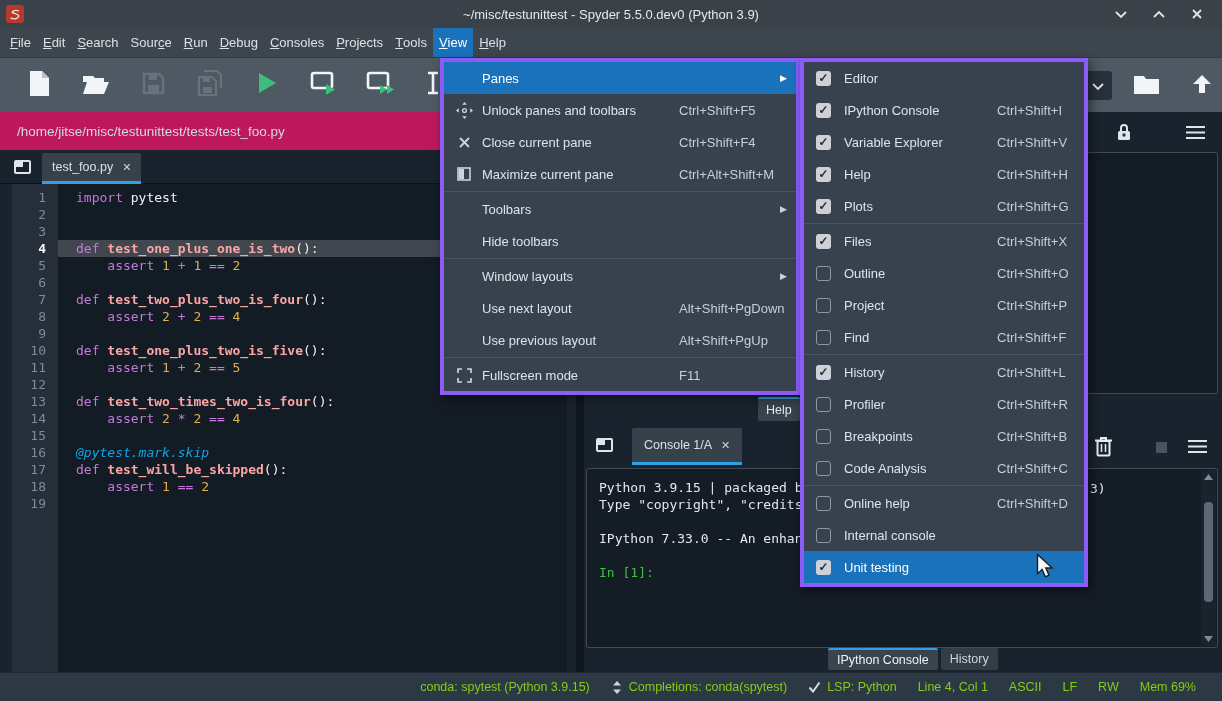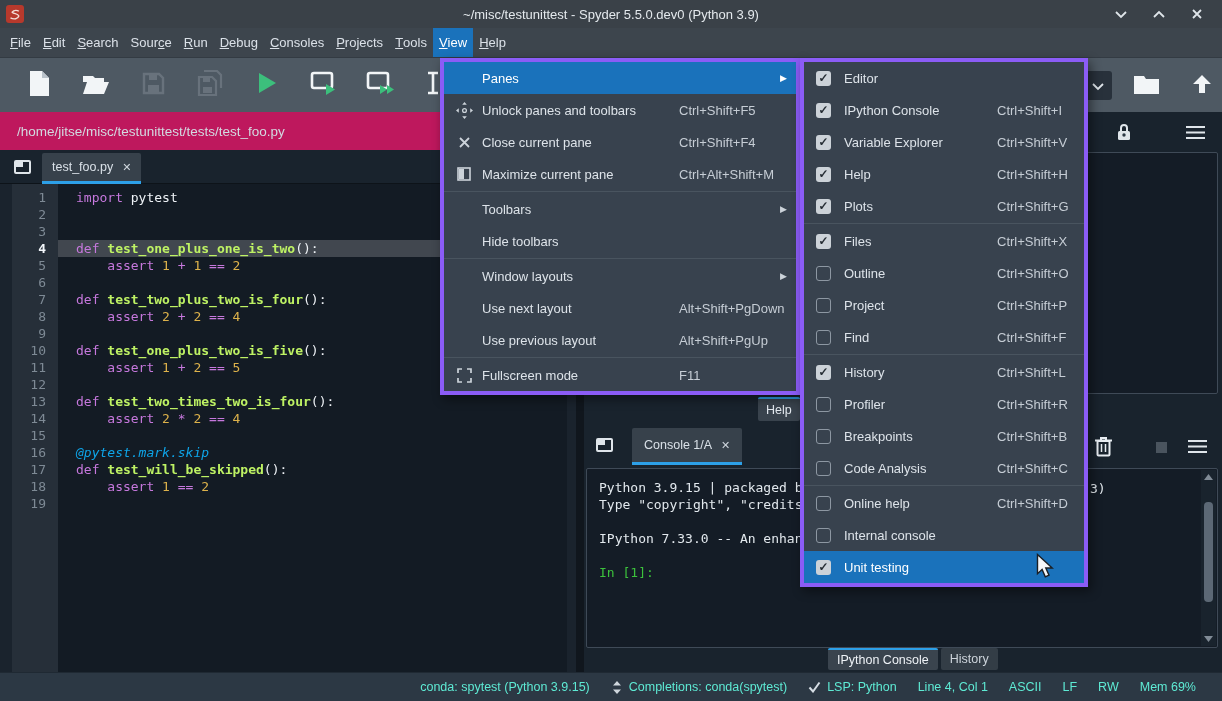--- a/index.html
+++ b/index.html
@@ -45,21 +45,21 @@
     font-family:"DejaVu Sans Mono", monospace; font-size:13px; line-height:17px; }
   .flagstrip { position:absolute; left:0; top:0; width:12px; height:100%; background:#1a232d; }
   .gutter-bg { position:absolute; left:12px; top:0; width:46px; height:100%; background:#262f39; }
   .scrollstrip { position:absolute; right:0; top:0; width:9px; height:100%; background:#1a232d; }
   .rows { position:absolute; left:0; top:5px; right:9px; }
   .row { display:flex; height:17px; }
   .ln { width:58px; padding-right:12px; text-align:right; color:#7e8a95; flex:none; }
   .ln.cur { color:#f2f6fa; font-weight:bold; }
   .codew { flex:1; padding-left:18px; white-space:pre; }
   .row.hl .codew { background:#41474f; }
-  .kw{color:#c678dd} .fn{color:#bef264;font-weight:bold} .num{color:#ddb24b}
+  .kw{color:#c678dd} .fn{color:#fca5a5;font-weight:bold} .num{color:#ddb24b}
   .op{color:#c678dd} .pl{color:#eef2f6} .dec{color:#0ea5e9;font-style:italic}
   
   .right-col { position:absolute; left:584px; top:112px; right:0; bottom:29px; background:#19232d; }
   .hp-header { position:absolute; top:0; left:0; right:0; height:40px; }
   .icon-abs { position:absolute; display:flex; align-items:center; justify-content:center; }
   .hp-content { position:absolute; top:40px; left:2px; right:4px; height:242px;
     background:#141c26; border:1px solid #3f4a57; border-radius:2px; }
   .hp-tabrow { position:absolute; top:282px; left:0; right:0; height:30px; }
   .btab { position:absolute; top:3px; height:24px; padding:0 8px; background:#39434d;
     border-top:2px solid #2da0e8; border-radius:2px; color:#e2e8ee; font-size:12.5px;
@@ -80,21 +80,21 @@
   .cs-scroll .arr { position:absolute; left:0; width:15px; height:14px; display:flex; align-items:center; justify-content:center; }
   .cs-scroll .thumb { position:absolute; left:3px; width:9px; top:32px; height:100px;
     background:#5c6875; border-radius:4px; }
   .cs-tabs { position:absolute; top:536px; left:244px; height:24px; display:flex; gap:3px; }
   .ctab { height:22px; padding:0 9px; font-size:12.5px; display:flex; align-items:center;
     background:#333d46; color:#cdd4db; border-radius:2px; }
   .ctab.active { background:#3a444e; border-top:2px solid #2da0e8; color:#eef2f6; }
   
   .statusbar { position:absolute; bottom:0; left:0; right:0; height:29px; background:#2c3844;
     border-top:1px solid #1f2933; display:flex; align-items:center; justify-content:flex-end;
-    gap:21px; padding-right:26px; font-size:12.5px; color:#5eead4; }
+    gap:21px; padding-right:26px; font-size:12.5px; color:#84cc16; }
   .sb-item { display:flex; align-items:center; gap:6px; }
   
   .menu { position:absolute; background:#38424e; border:4px solid #8b5cf6;
     box-shadow:3px 4px 10px rgba(0,0,0,.45); z-index:50; font-size:13px; color:#dde3e9; }
   .view-menu { left:440px; top:58px; width:360px; }
   .panes-submenu { left:800px; top:58px; width:288px; }
   .mrow { height:32px; position:relative; display:flex; align-items:center; }
   .mrow.hl { background:#1a72bb; color:#fff; }
   .micon { position:absolute; left:10px; width:20px; text-align:center; color:#ccd3da; display:flex; justify-content:center; }
   .mlabel { position:absolute; left:38px; white-space:nowrap; }

